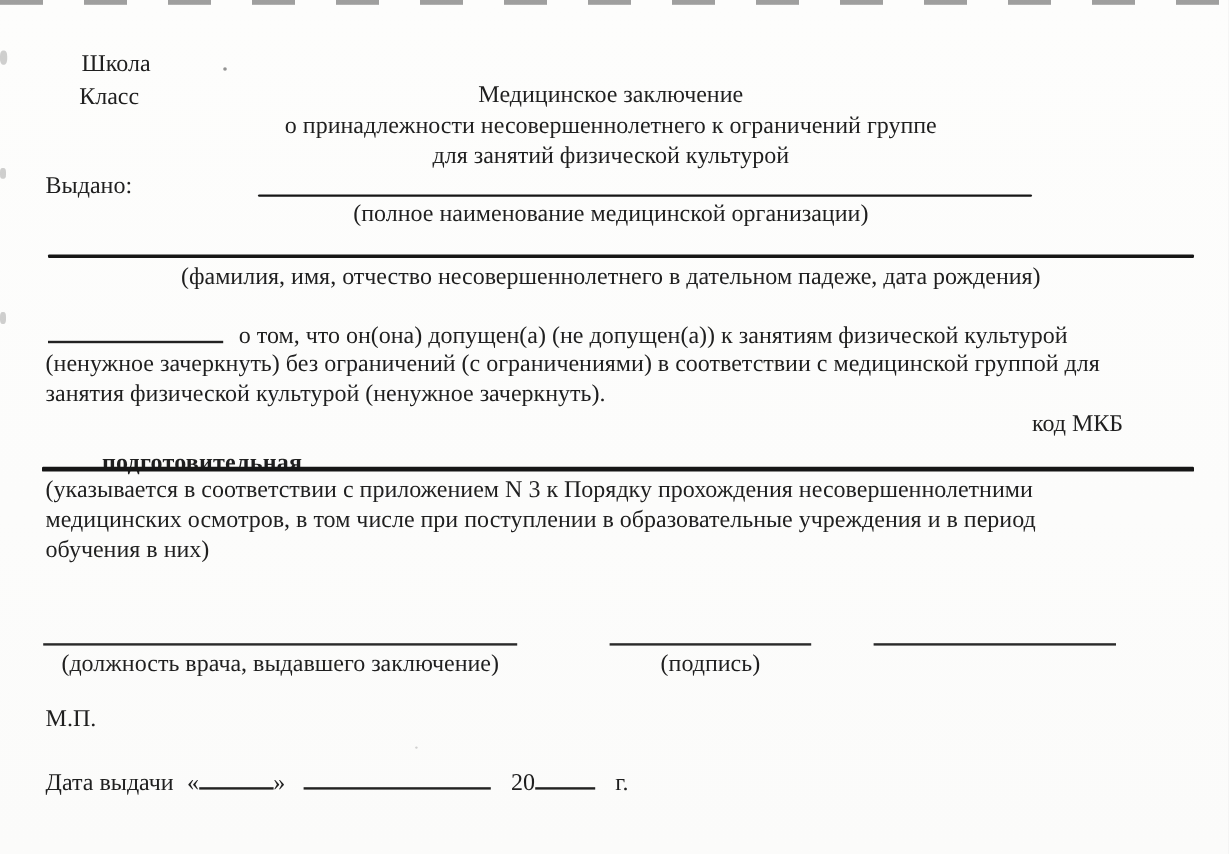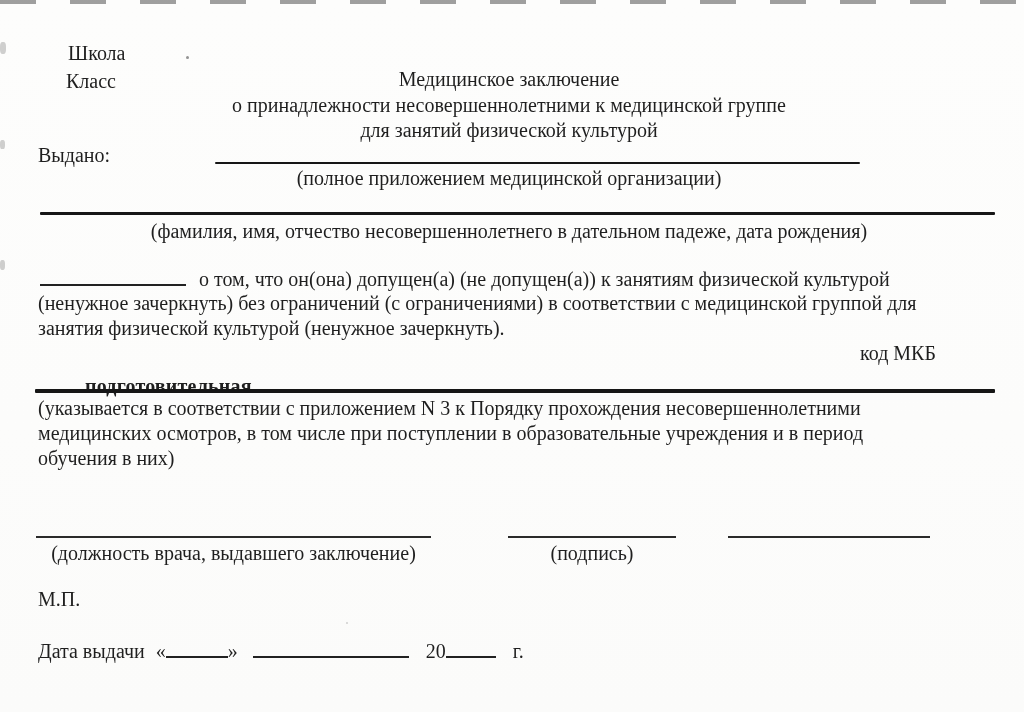--- a/index.html
+++ b/index.html
@@ -55,26 +55,26 @@
   <div class="speck" style="left:186px;top:56px;width:3px;height:3px;"></div>
   <div class="smudge" style="left:0;top:42px;width:6px;height:12px;"></div>
   <div class="smudge" style="left:0;top:140px;width:5px;height:9px;"></div>
   <div class="smudge" style="left:0;top:260px;width:5px;height:10px;"></div>
   <div class="speck" style="left:346px;top:622px;width:2px;height:2px;opacity:.4;"></div>
 
   <div class="abs" style="left:68px;top:42px;">Школа</div>
   <div class="abs" style="left:66px;top:70px;">Класс</div>
 
   <div class="abs centered" style="top:68px;">Медицинское заключение</div>
-  <div class="abs centered" style="top:94px;">о принадлежности несовершеннолетними к медицинской группе</div>
+  <div class="abs centered" style="top:94px;">о принадлежности несовершеннолетнего к ограничений группе</div>
   <div class="abs centered" style="top:119px;">для занятий физической культурой</div>
 
   <div class="abs" style="left:38px;top:144px;">Выдано:</div>
   <div class="rule" style="left:215px;top:162px;width:645px;height:2px;"></div>
-  <div class="abs centered" style="top:167px;">(полное приложением медицинской организации)</div>
+  <div class="abs centered" style="top:167px;">(полное наименование медицинской организации)</div>
 
   <div class="rule" style="left:40px;top:212px;width:955px;height:3px;"></div>
   <div class="abs centered" style="top:220px;">(фамилия, имя, отчество несовершеннолетнего в дательном падеже, дата рождения)</div>
 
   <div class="abs" style="left:40px;top:266px;">
     <span class="blank" style="width:146px;"></span>
     <span style="margin-left:8px;">о том, что он(она) допущен(а)  (не допущен(а))  к занятиям физической культурой</span>
   </div>
   <div class="abs" style="left:38px;top:292px;">(ненужное зачеркнуть) без ограничений  (с ограничениями) в соответствии с медицинской группой для</div>
   <div class="abs" style="left:38px;top:317px;">занятия физической культурой (ненужное зачеркнуть).</div>

